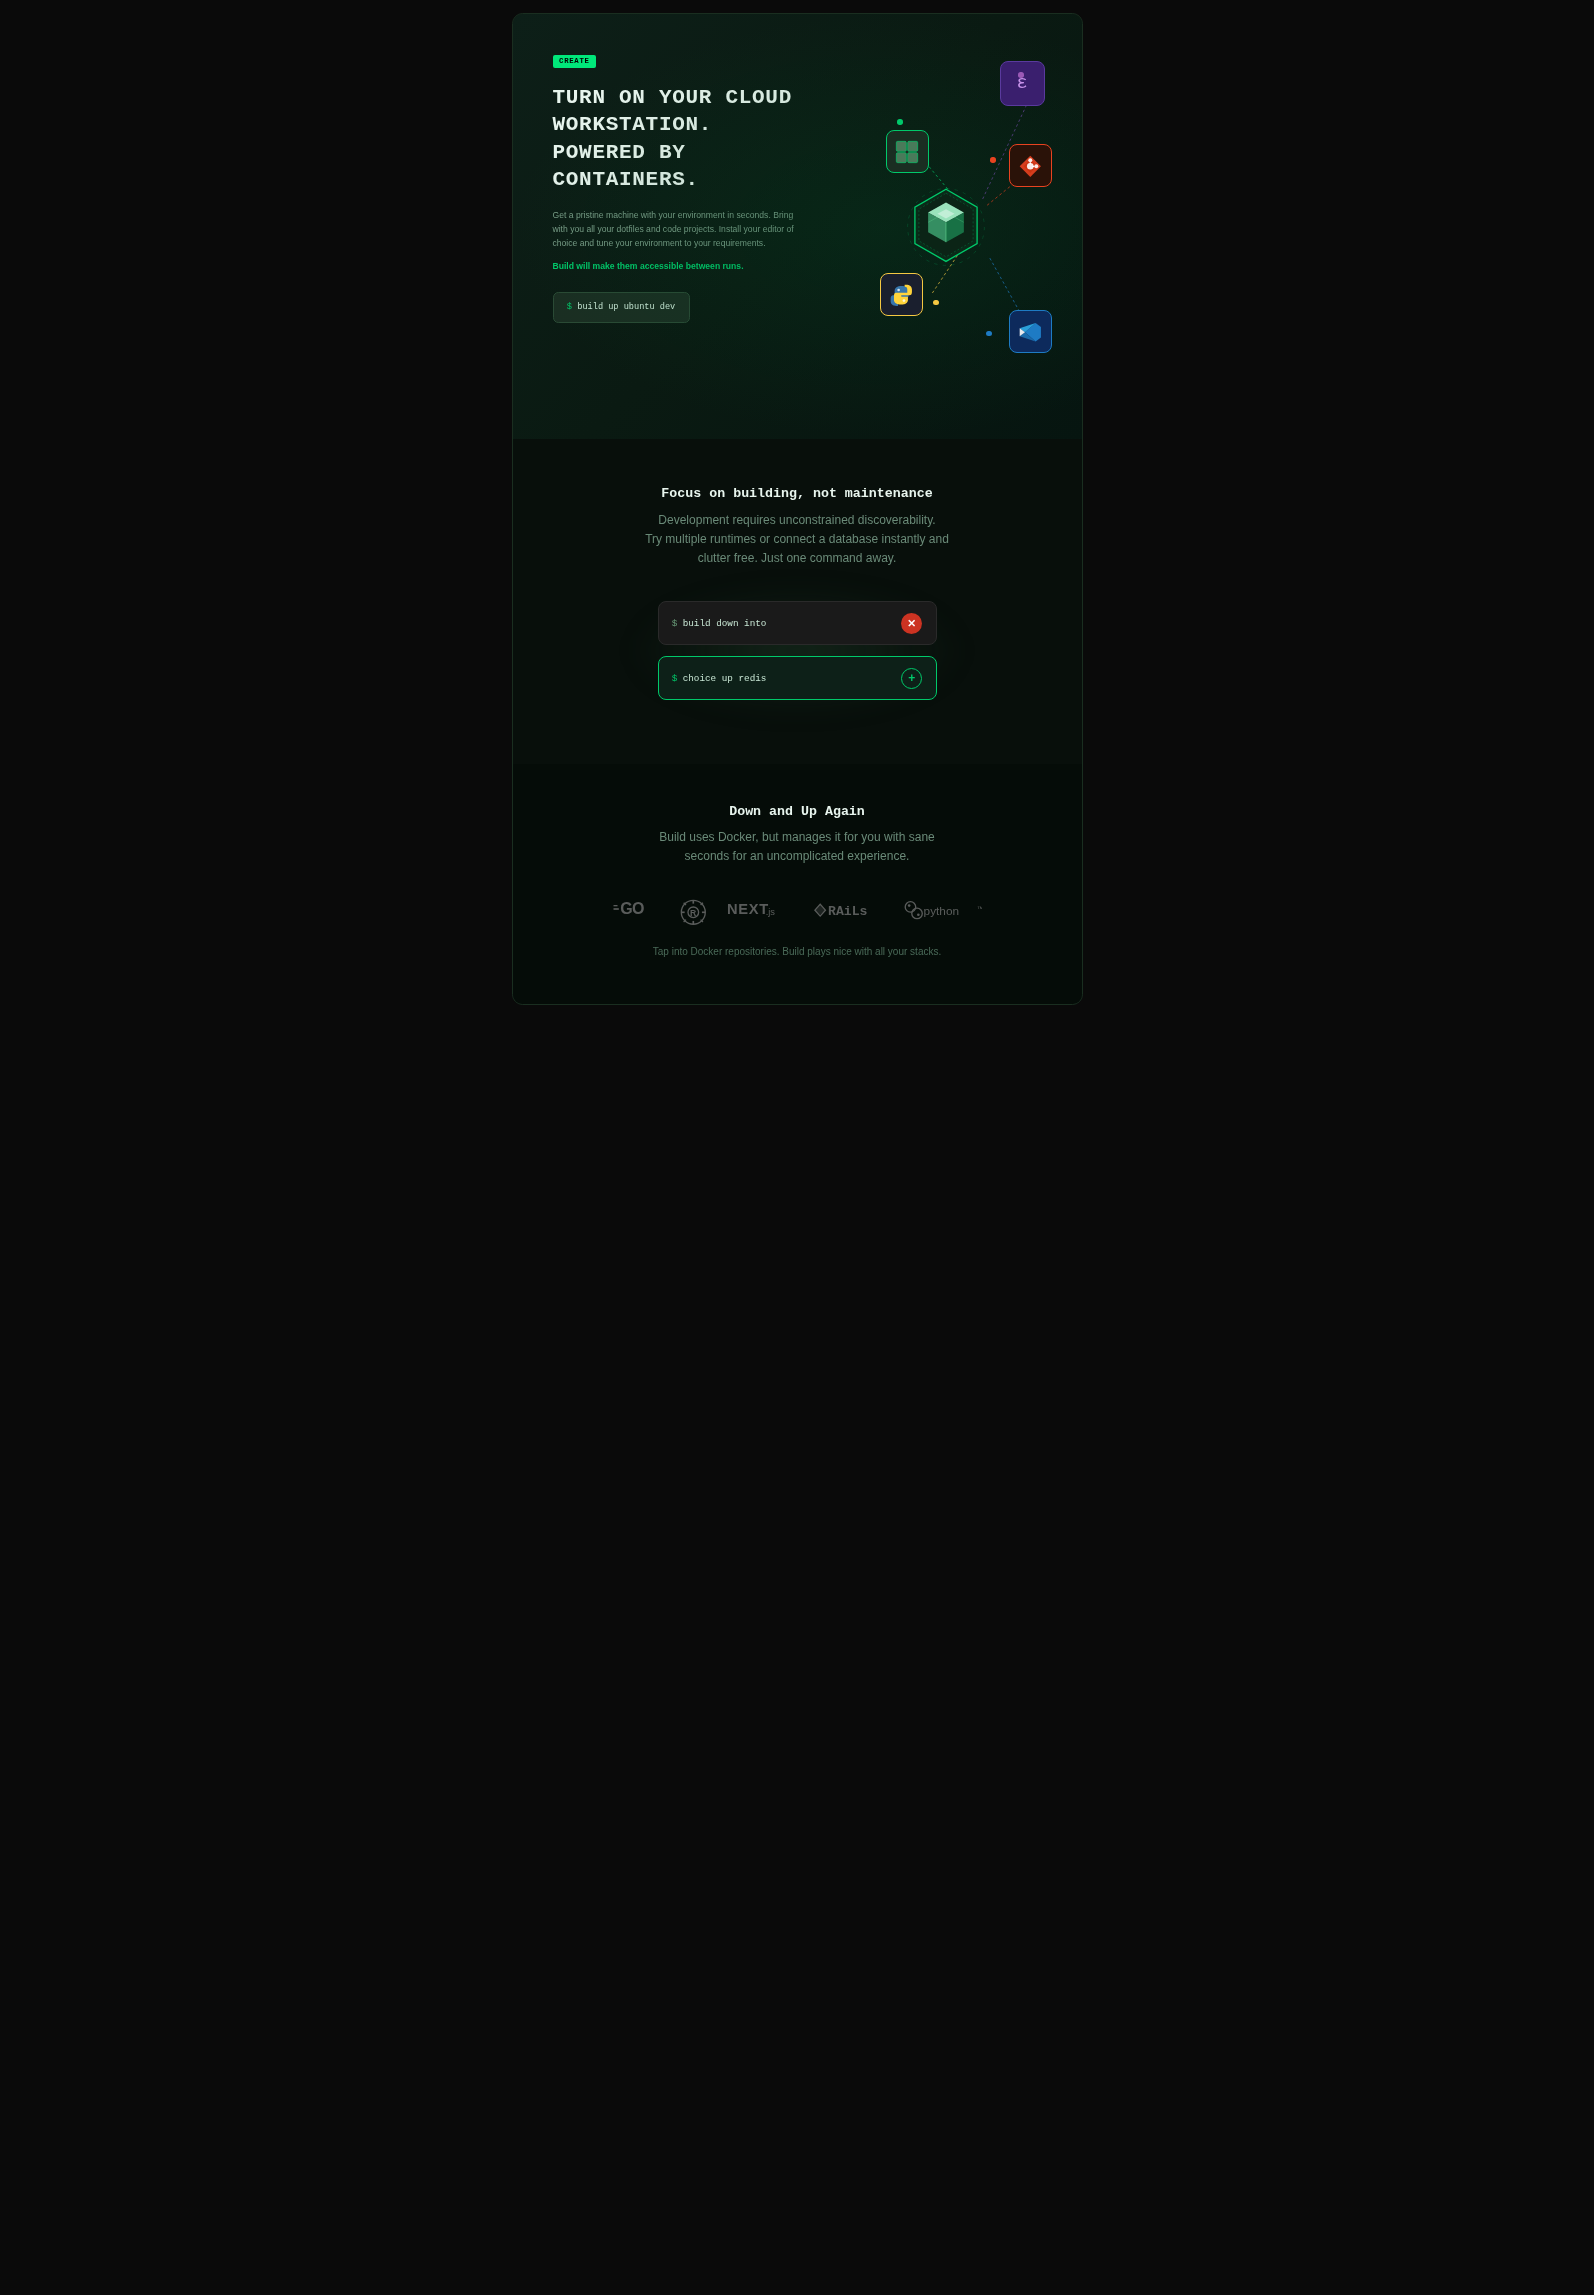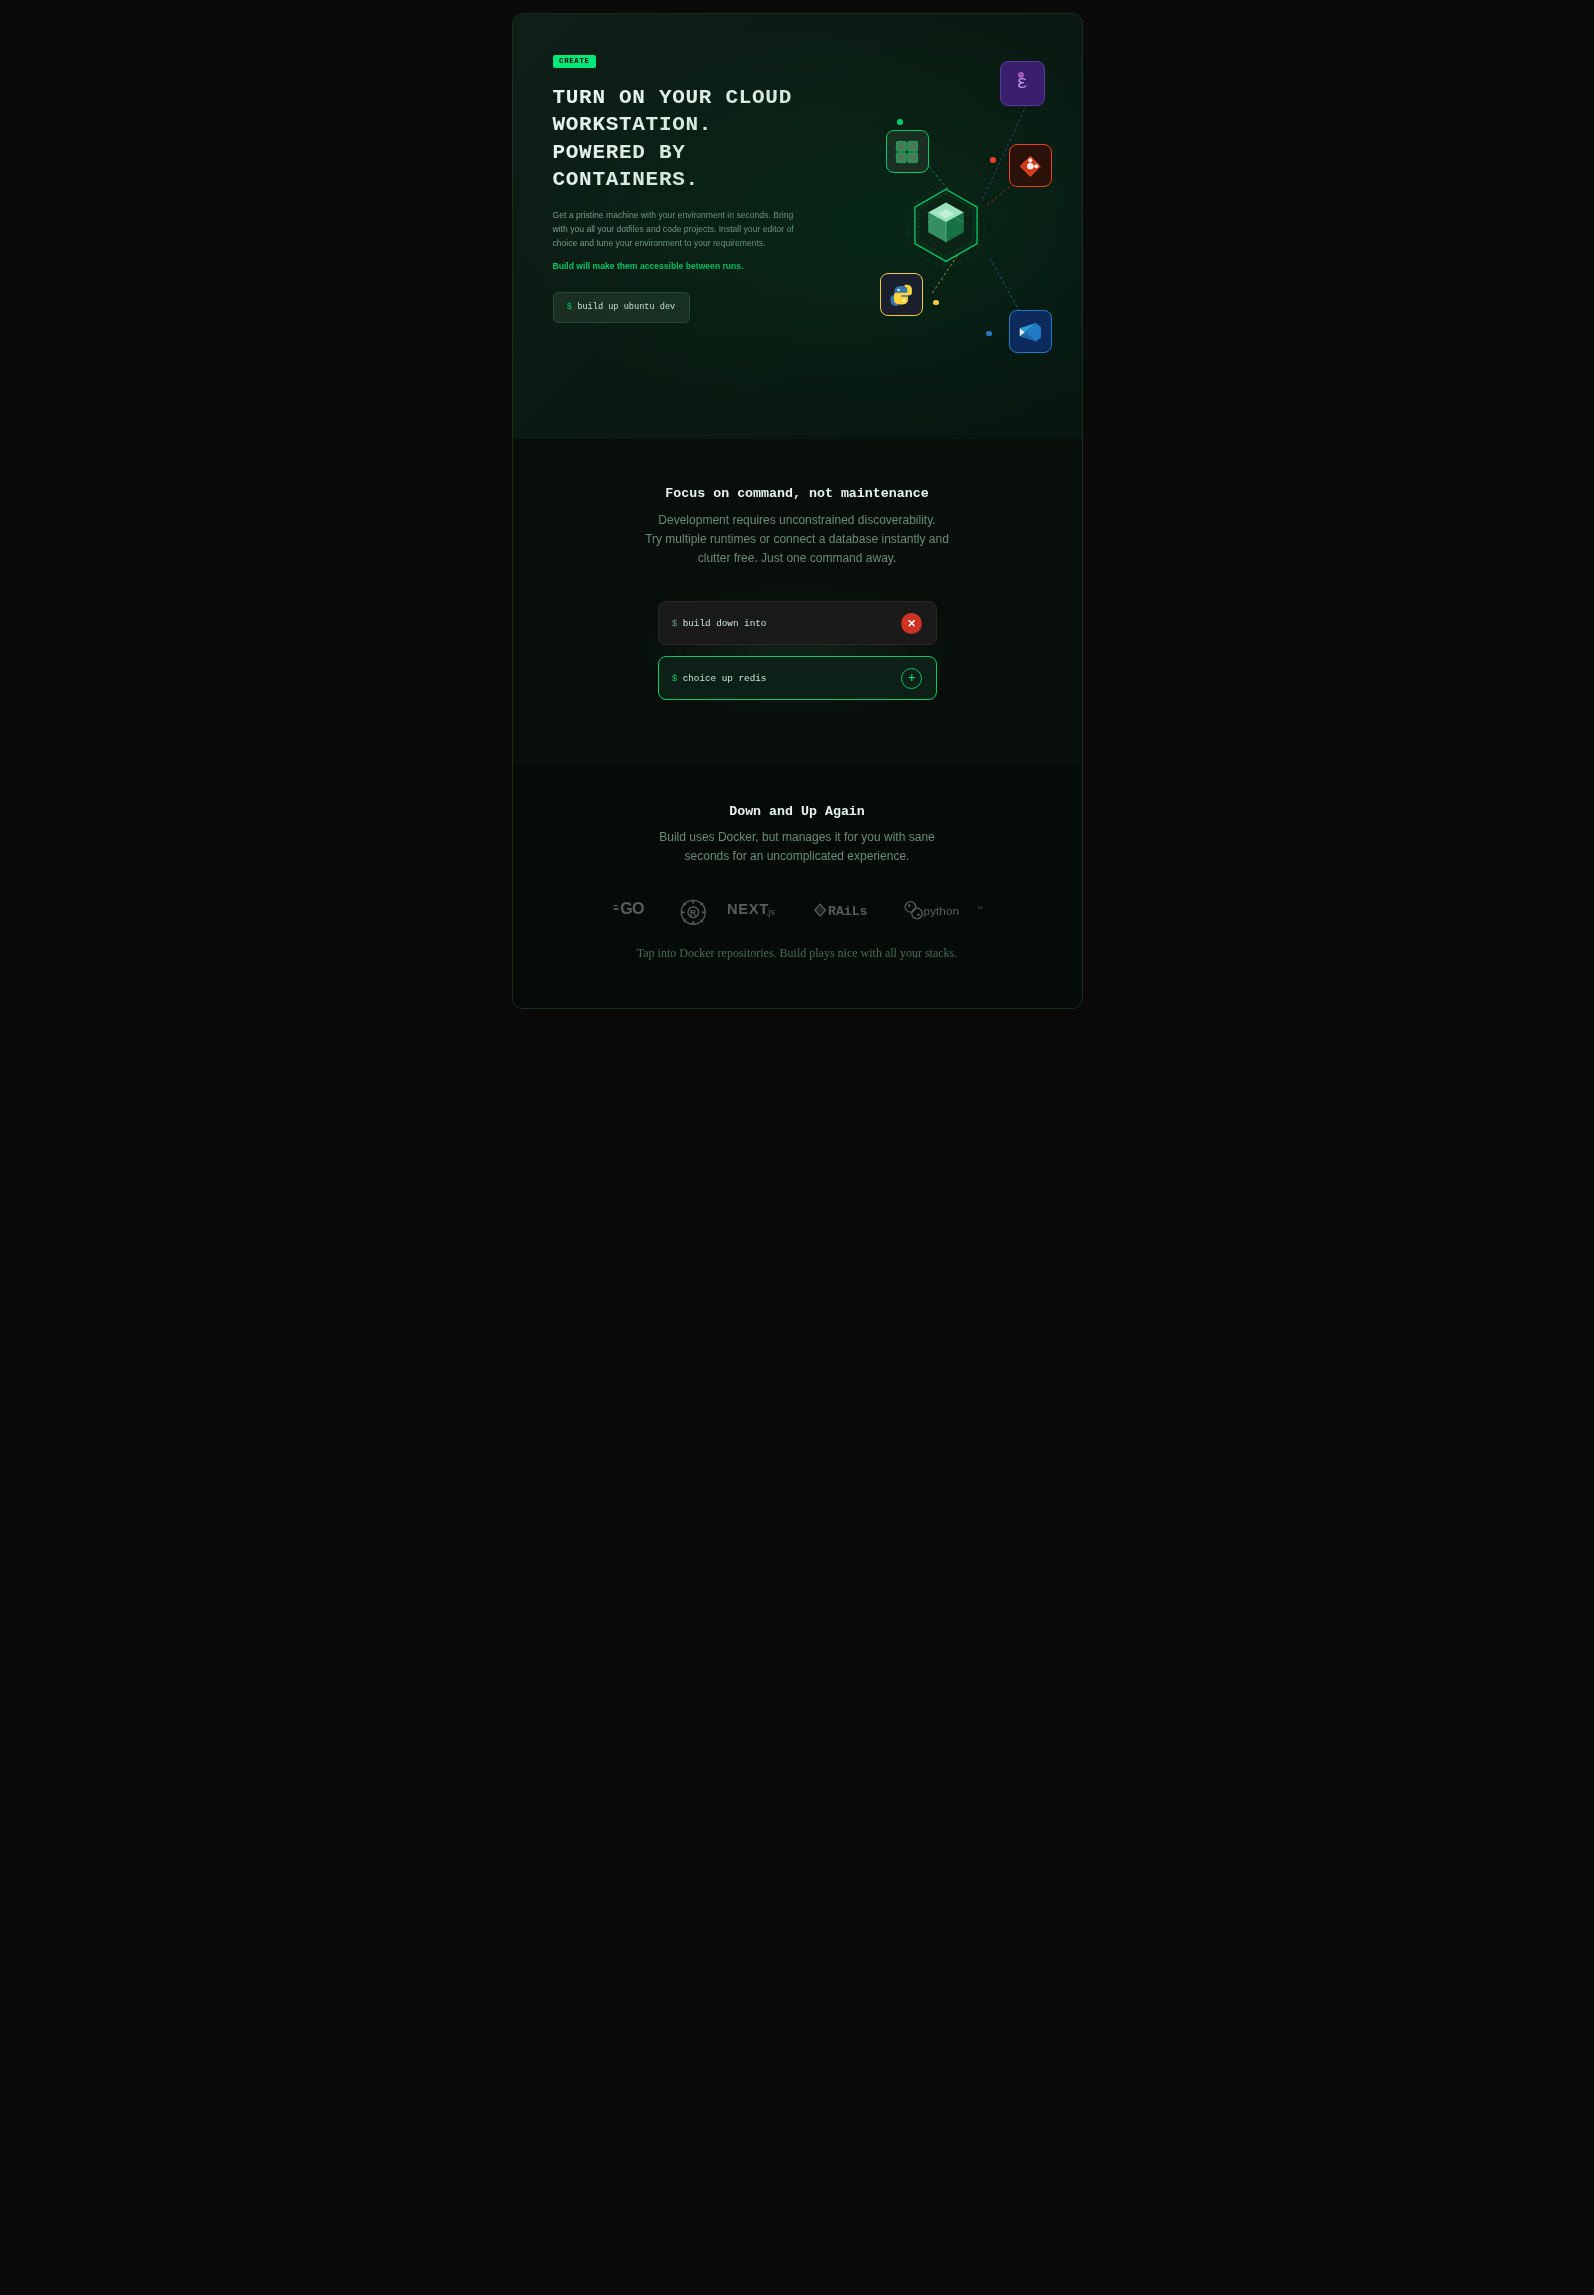--- a/index.html
+++ b/index.html
@@ -329,22 +329,22 @@
       align-items: center;
       gap: 4px;
       opacity: 0.65;
     }
 
     .tech-logo svg, .tech-logo .logo-text {
       display: block;
     }
 
     .tap-text {
-      font-family: Liberation Serif, serif;
-      font-size: 12px;
+      font-family: Liberation Sans, sans-serif;
+      font-size: 10px;
       color: #4a6a58;
     }
   </style>
 </head>
 <body>
 
 <div class="page-container">
 
   <section class="hero">
 
@@ -450,21 +450,21 @@
       <div class="dot dot-orange" style="top:143px; right:86px;"></div>
       <div class="dot dot-yellow" style="bottom:134px; right:143px;"></div>
       <div class="dot dot-blue" style="bottom:103px; right:90px;"></div>
       <div class="dot dot-green" style="top:105px; right:179px;"></div>
 
     </div>
   </section>
 
   <section class="focus-section">
 
-    <h2 class="section-title">Focus on command, not maintenance</h2>
+    <h2 class="section-title">Focus on building, not maintenance</h2>
 
     <p class="section-subtitle">
       <span>Development requires unconstrained discoverability.</span><br>
       <span>Try multiple runtimes or connect a database instantly and clutter free. Just one command away.</span>
     </p>
 
     <div class="commands-display">
 
       <div class="cmd-card cmd-down">
         <div class="cmd-card-left">

